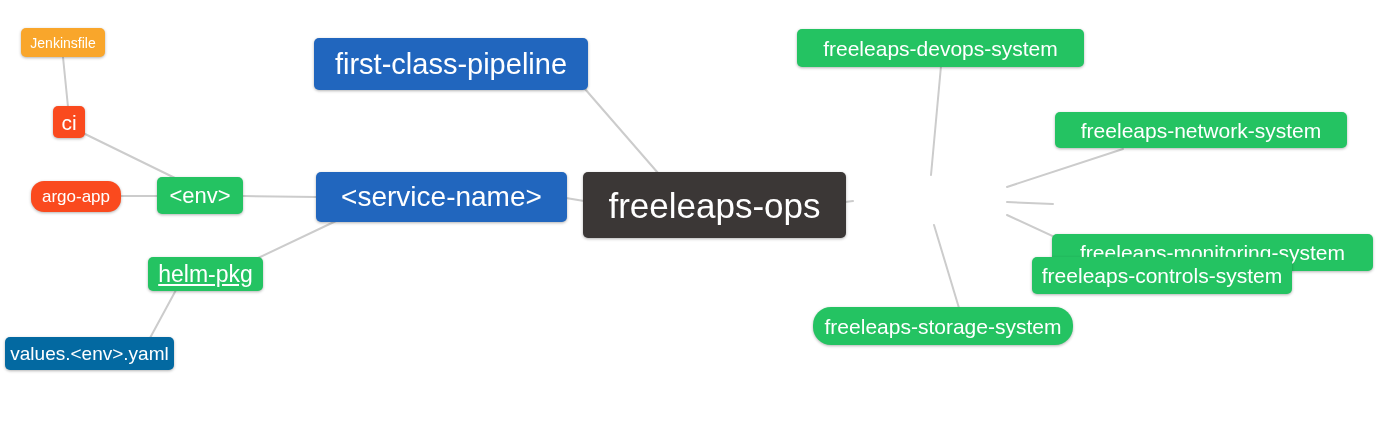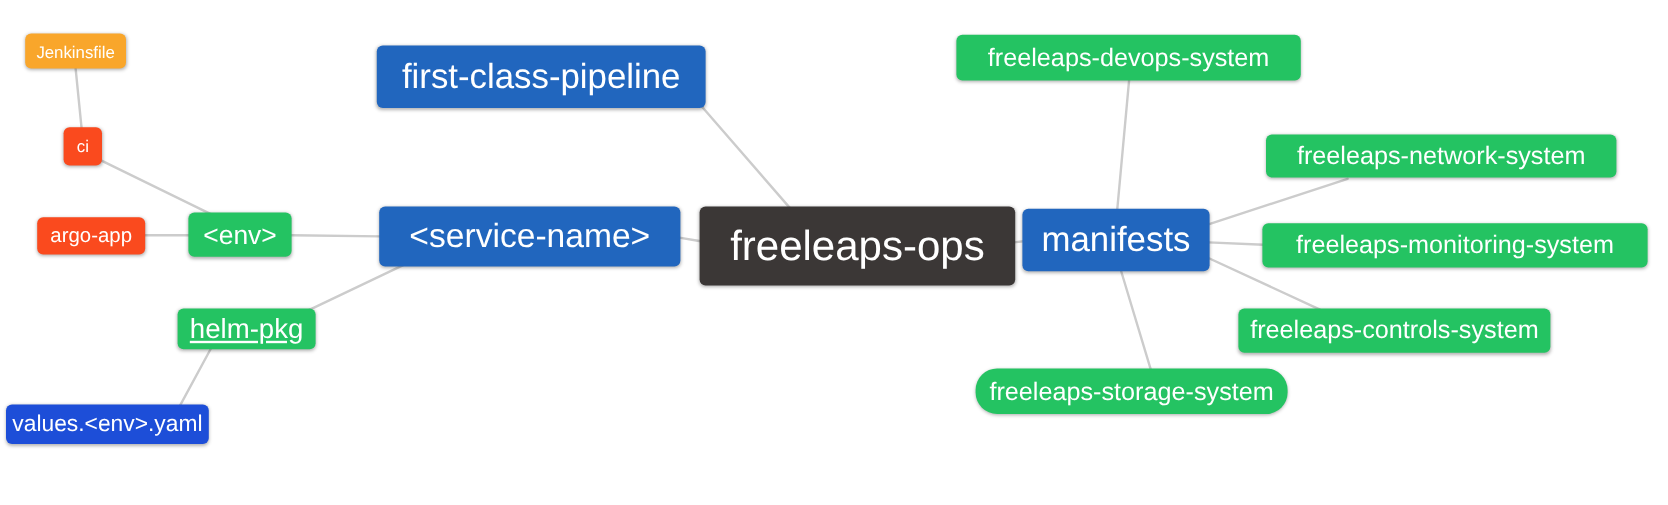--- a/index.html
+++ b/index.html
@@ -35,22 +35,22 @@
     border-radius: 5px;
     box-shadow: 0 1px 3px rgba(0,0,0,0.30);
     white-space: nowrap;
     line-height: 1;
     cursor: default;
     user-select: none;
   }
 
   
   .n-jenkinsfile        { left: 21px;   top: 28px;  width: 84px;  height: 29px; font-size: 14px; }
-  .n-ci                 { left: 53px;   top: 106px; width: 32px;  height: 32px; font-size: 14px; text-align: right; }
-  .n-argo-app           { left: 31px;   top: 181px; width: 90px;  height: 31px; font-size: 17px; }
+  .n-ci                 { left: 53px;   top: 106px; width: 32px;  height: 32px; font-size: 21px; text-align: right; }
+  .n-argo-app           { left: 31px;   top: 181px; width: 90px;  height: 31px; font-size: 17px; border-radius: 13px; }
   .n-env                { left: 157px;  top: 177px; width: 86px;  height: 37px; font-size: 22px; }
   .n-helm-pkg           { left: 148px;  top: 257px; width: 115px; height: 34px; font-size: 23px; text-decoration: underline; }
   .n-values-env-yaml    { left: 5px;    top: 337px; width: 169px; height: 33px; font-size: 19px; }
   .n-first-class-pipeline { left: 314px; top: 38px; width: 274px; height: 52px; font-size: 29px; }
   .n-service-name       { left: 316px;  top: 172px; width: 251px; height: 50px; font-size: 28px; }
   .n-freeleaps-ops      { left: 583px;  top: 172px; width: 263px; height: 66px; font-size: 35px; }
   .n-manifests          { left: 852px;  top: 174px; width: 156px; height: 52px; font-size: 29px; }
   .n-devops-system      { left: 797px;  top: 29px;  width: 287px; height: 38px; font-size: 21px; }
   .n-network-system     { left: 1055px; top: 112px; width: 292px; height: 36px; font-size: 21px; text-align: right; }
   .n-monitoring-system  { left: 1052px; top: 186px; width: 321px; height: 37px; font-size: 21px; }
@@ -77,24 +77,23 @@
     <line x1="1007" y1="202" x2="1053" y2="204"></line>
     <line x1="1007" y1="215" x2="1100" y2="258"></line>
     <line x1="934" y1="225" x2="959" y2="308"></line>
   </svg>
 
   <div class="node n-jenkinsfile" style="background: rgb(249, 166, 43);">Jenkinsfile</div>
   <div class="node n-ci" style="background: rgb(250, 74, 30);">ci</div>
   <div class="node n-argo-app" style="background: rgb(250, 74, 30);">argo-app</div>
   <div class="node n-env" style="background: rgb(36, 195, 98);">&lt;env&gt;</div>
   <div class="node n-helm-pkg" style="background: rgb(36, 195, 98);">helm-pkg</div>
-  <div class="node n-values-env-yaml" style="background: #1d4ed8;">values.&lt;env&gt;.yaml</div>
+  <div class="node n-values-env-yaml" style="background: #0369a1;">values.&lt;env&gt;.yaml</div>
   <div class="node n-first-class-pipeline" style="background: rgb(33, 102, 190);">first-class-pipeline</div>
   <div class="node n-freeleaps-ops" style="background: rgb(59, 55, 54);">freeleaps-ops</div>
   <div class="node n-service-name" style="background: rgb(33, 102, 190);">&lt;service-name&gt;</div>
-  <div class="node n-manifests" style="background: rgb(33, 102, 190);">manifests</div>
   <div class="node n-devops-system" style="background: rgb(36, 195, 98);">freeleaps-devops-system</div>
   <div class="node n-network-system" style="background: rgb(36, 195, 98);">freeleaps-network-system</div>
-  <div class="node n-monitoring-system" style="background: rgb(36, 195, 98);">freeleaps-monitoring-system</div>
+  <div class="node n-monitoring-system" style="background: rgb(36, 195, 98); margin-top: 48px;">freeleaps-monitoring-system</div>
   <div class="node n-controls-system" style="background: rgb(36, 195, 98);">freeleaps-controls-system</div>
   <div class="node n-storage-system" style="background: rgb(36, 195, 98); border-radius: 18px;">freeleaps-storage-system</div>
 
 </div>
 
 </body></html>

